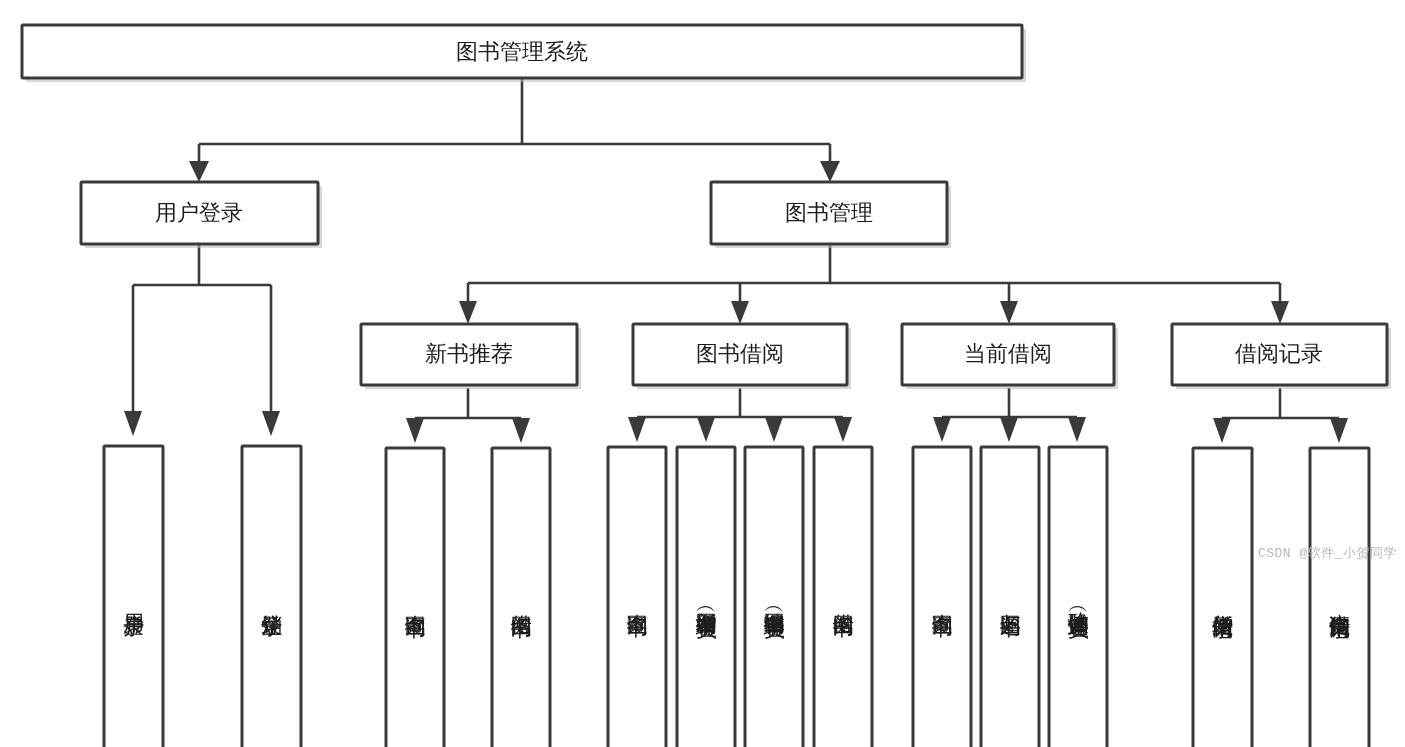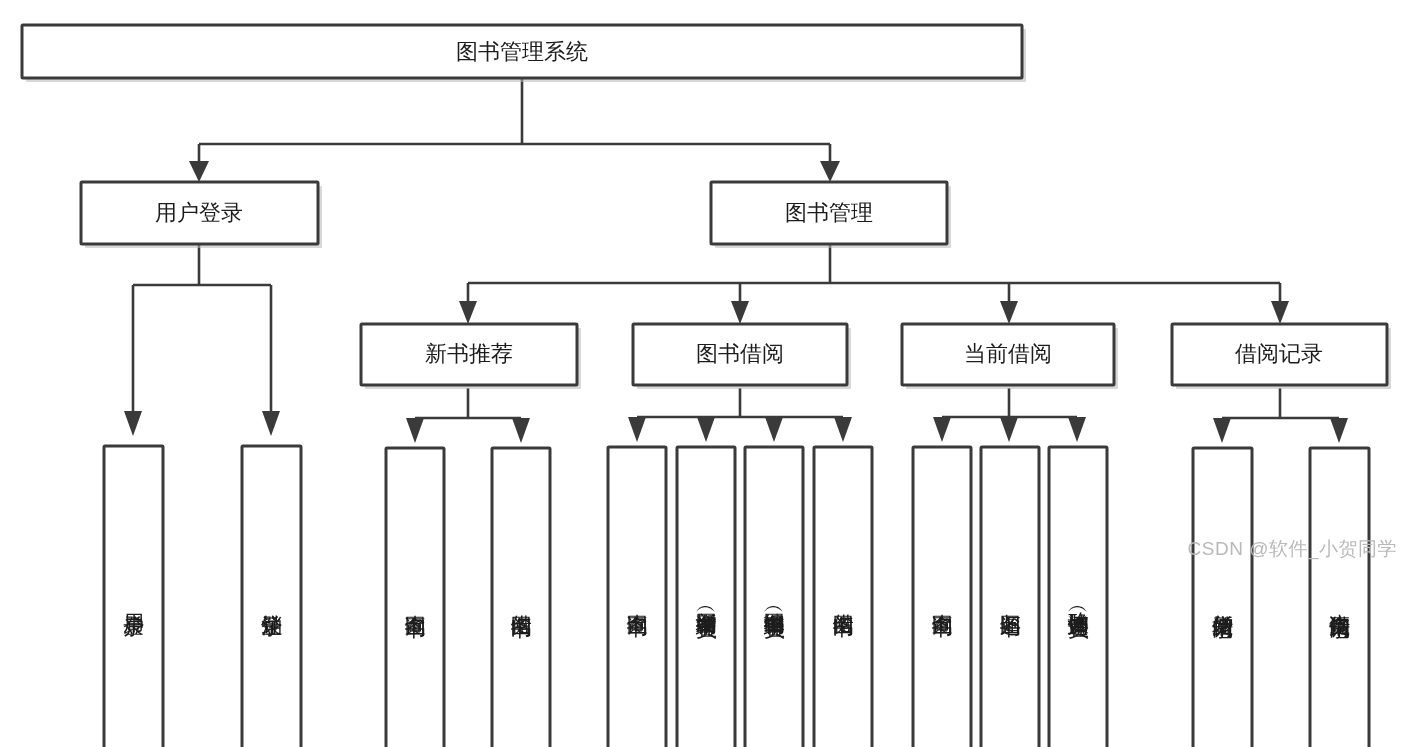--- a/index.html
+++ b/index.html
@@ -73,22 +73,22 @@
     width: 100%;
     height: 100%;
     display: flex;
     align-items: center;
     justify-content: center;
   }
   .watermark {
     position: absolute;
     right: 8px;
     bottom: 4px;
-    font-family: Liberation Sans, sans-serif;
-    font-size: 19px;
+    font-family: Liberation Mono, monospace;
+    font-size: 13px;
     color: #b9b9b9;
     letter-spacing: 0.5px;
     user-select: none;
     white-space: nowrap;
   }
 </style>
 </head>
 <body>
 
 <div id="diagram-root">

